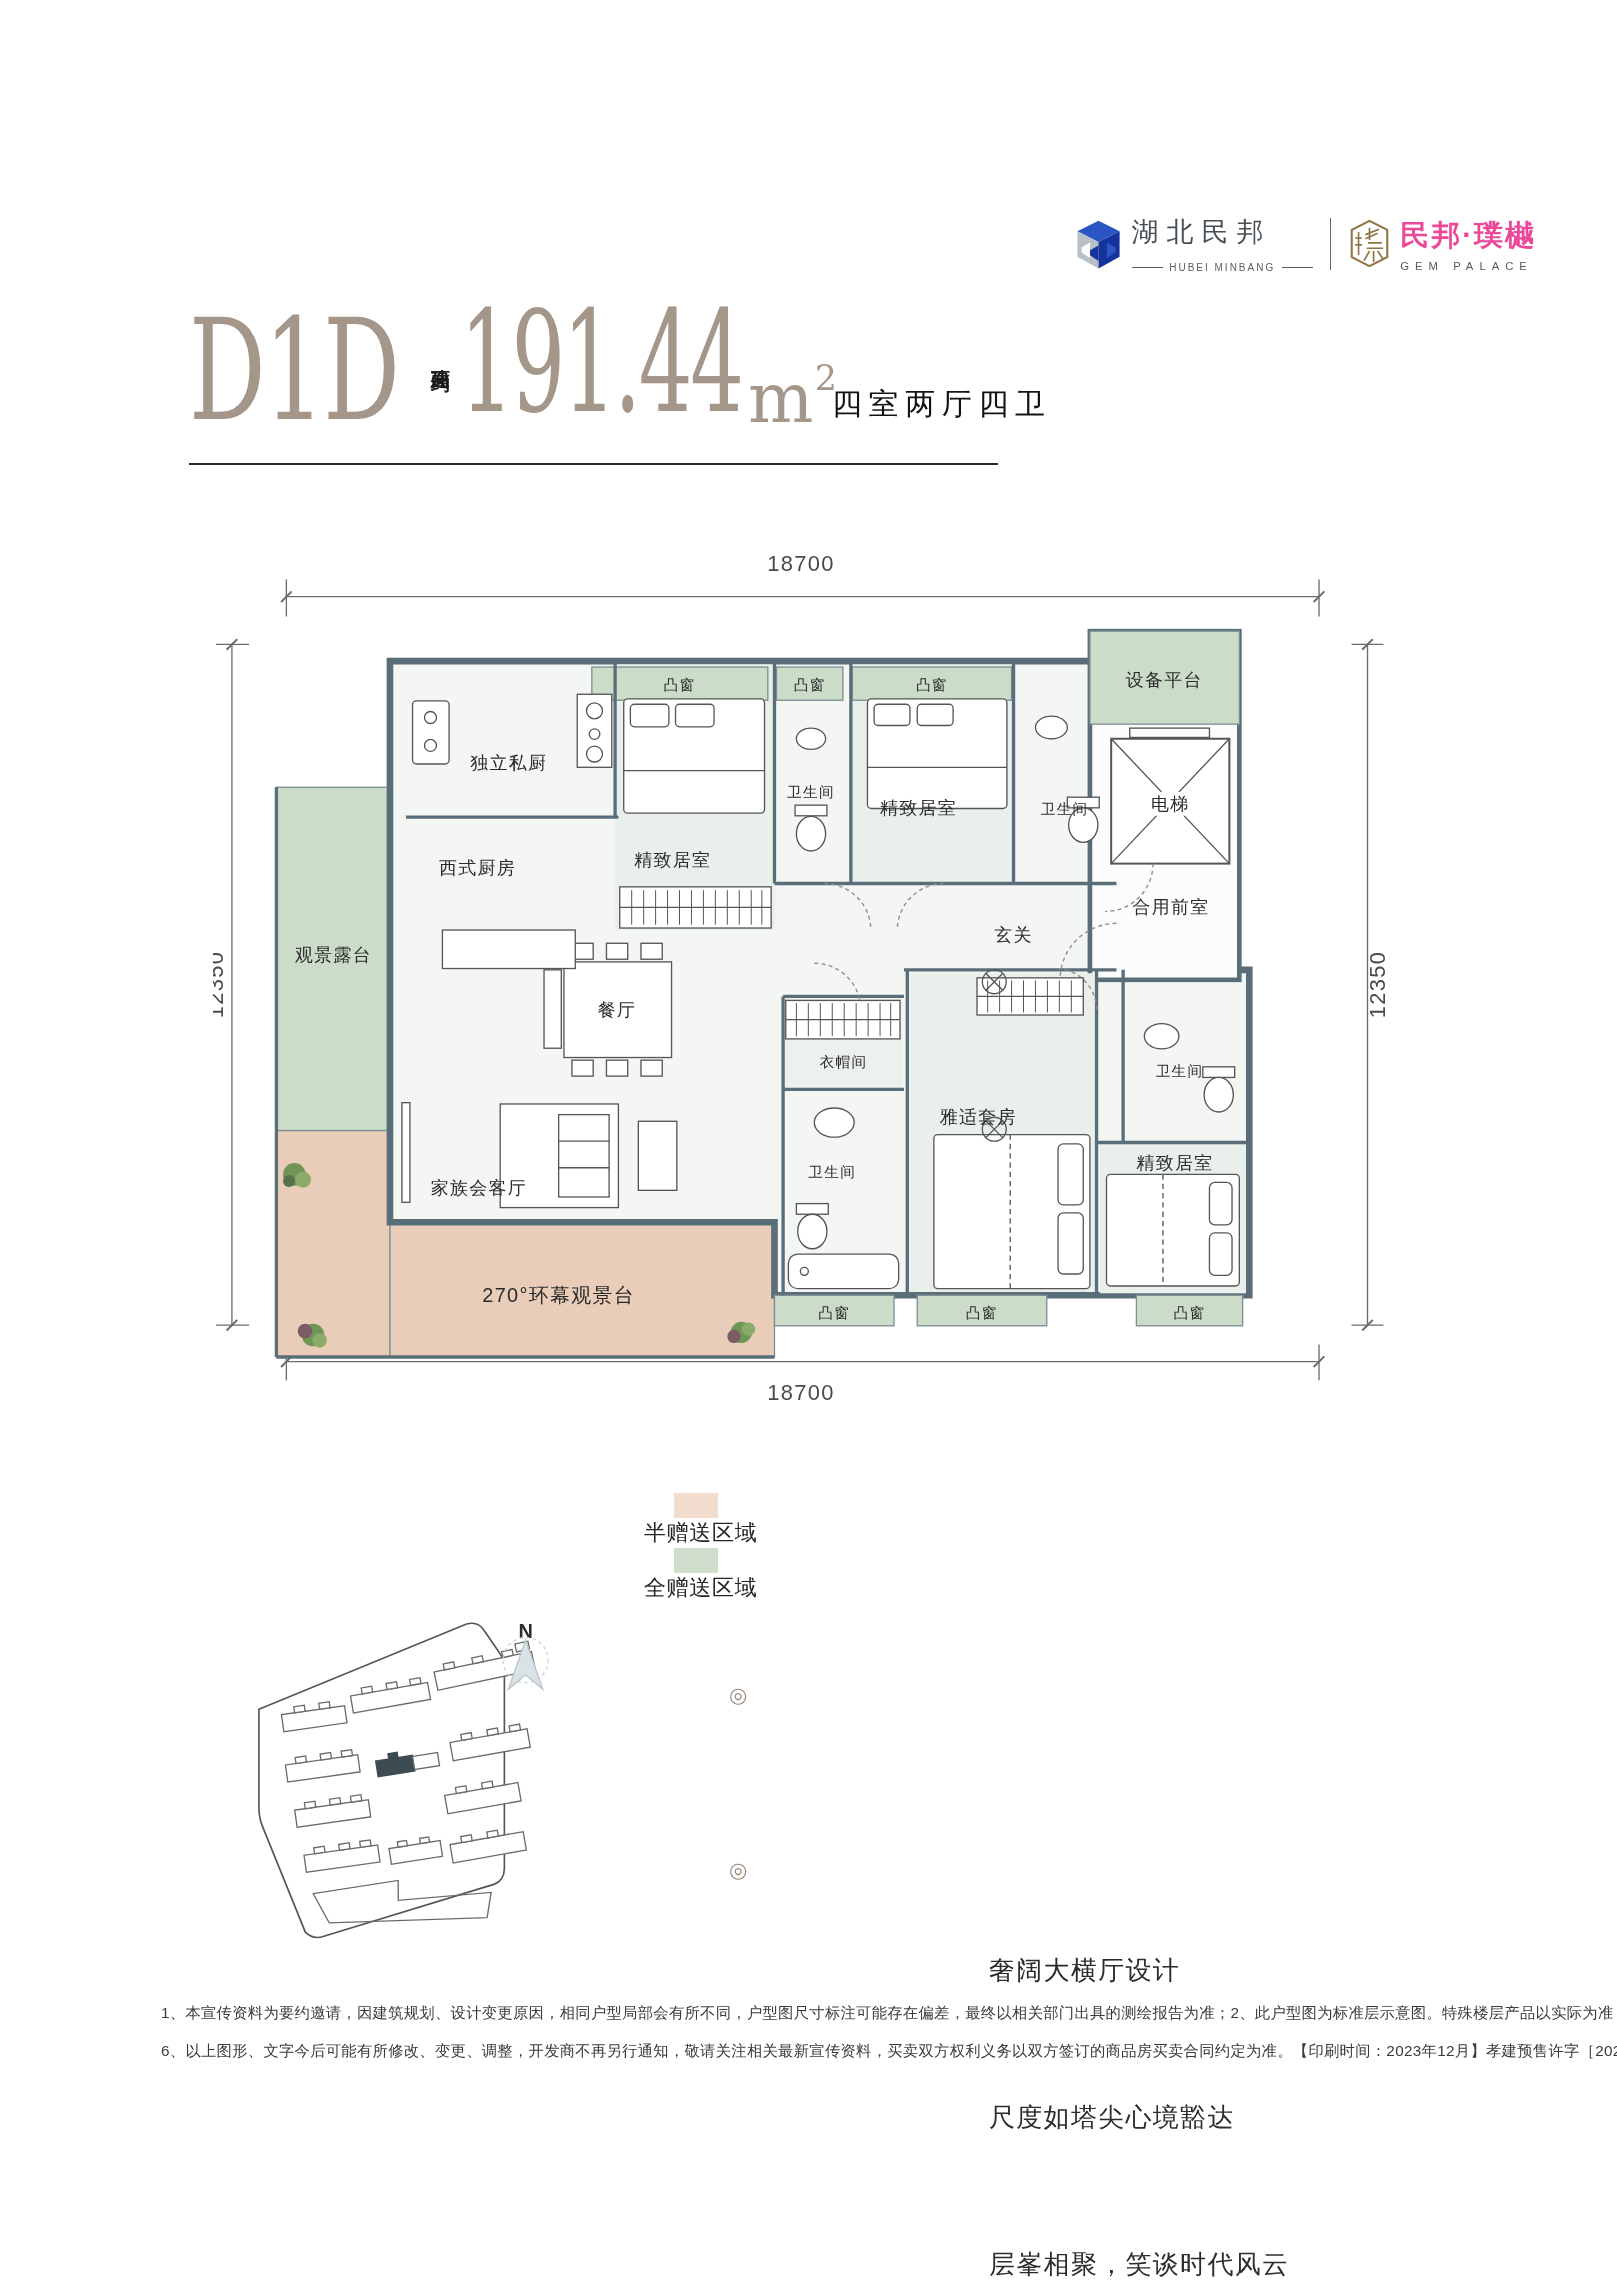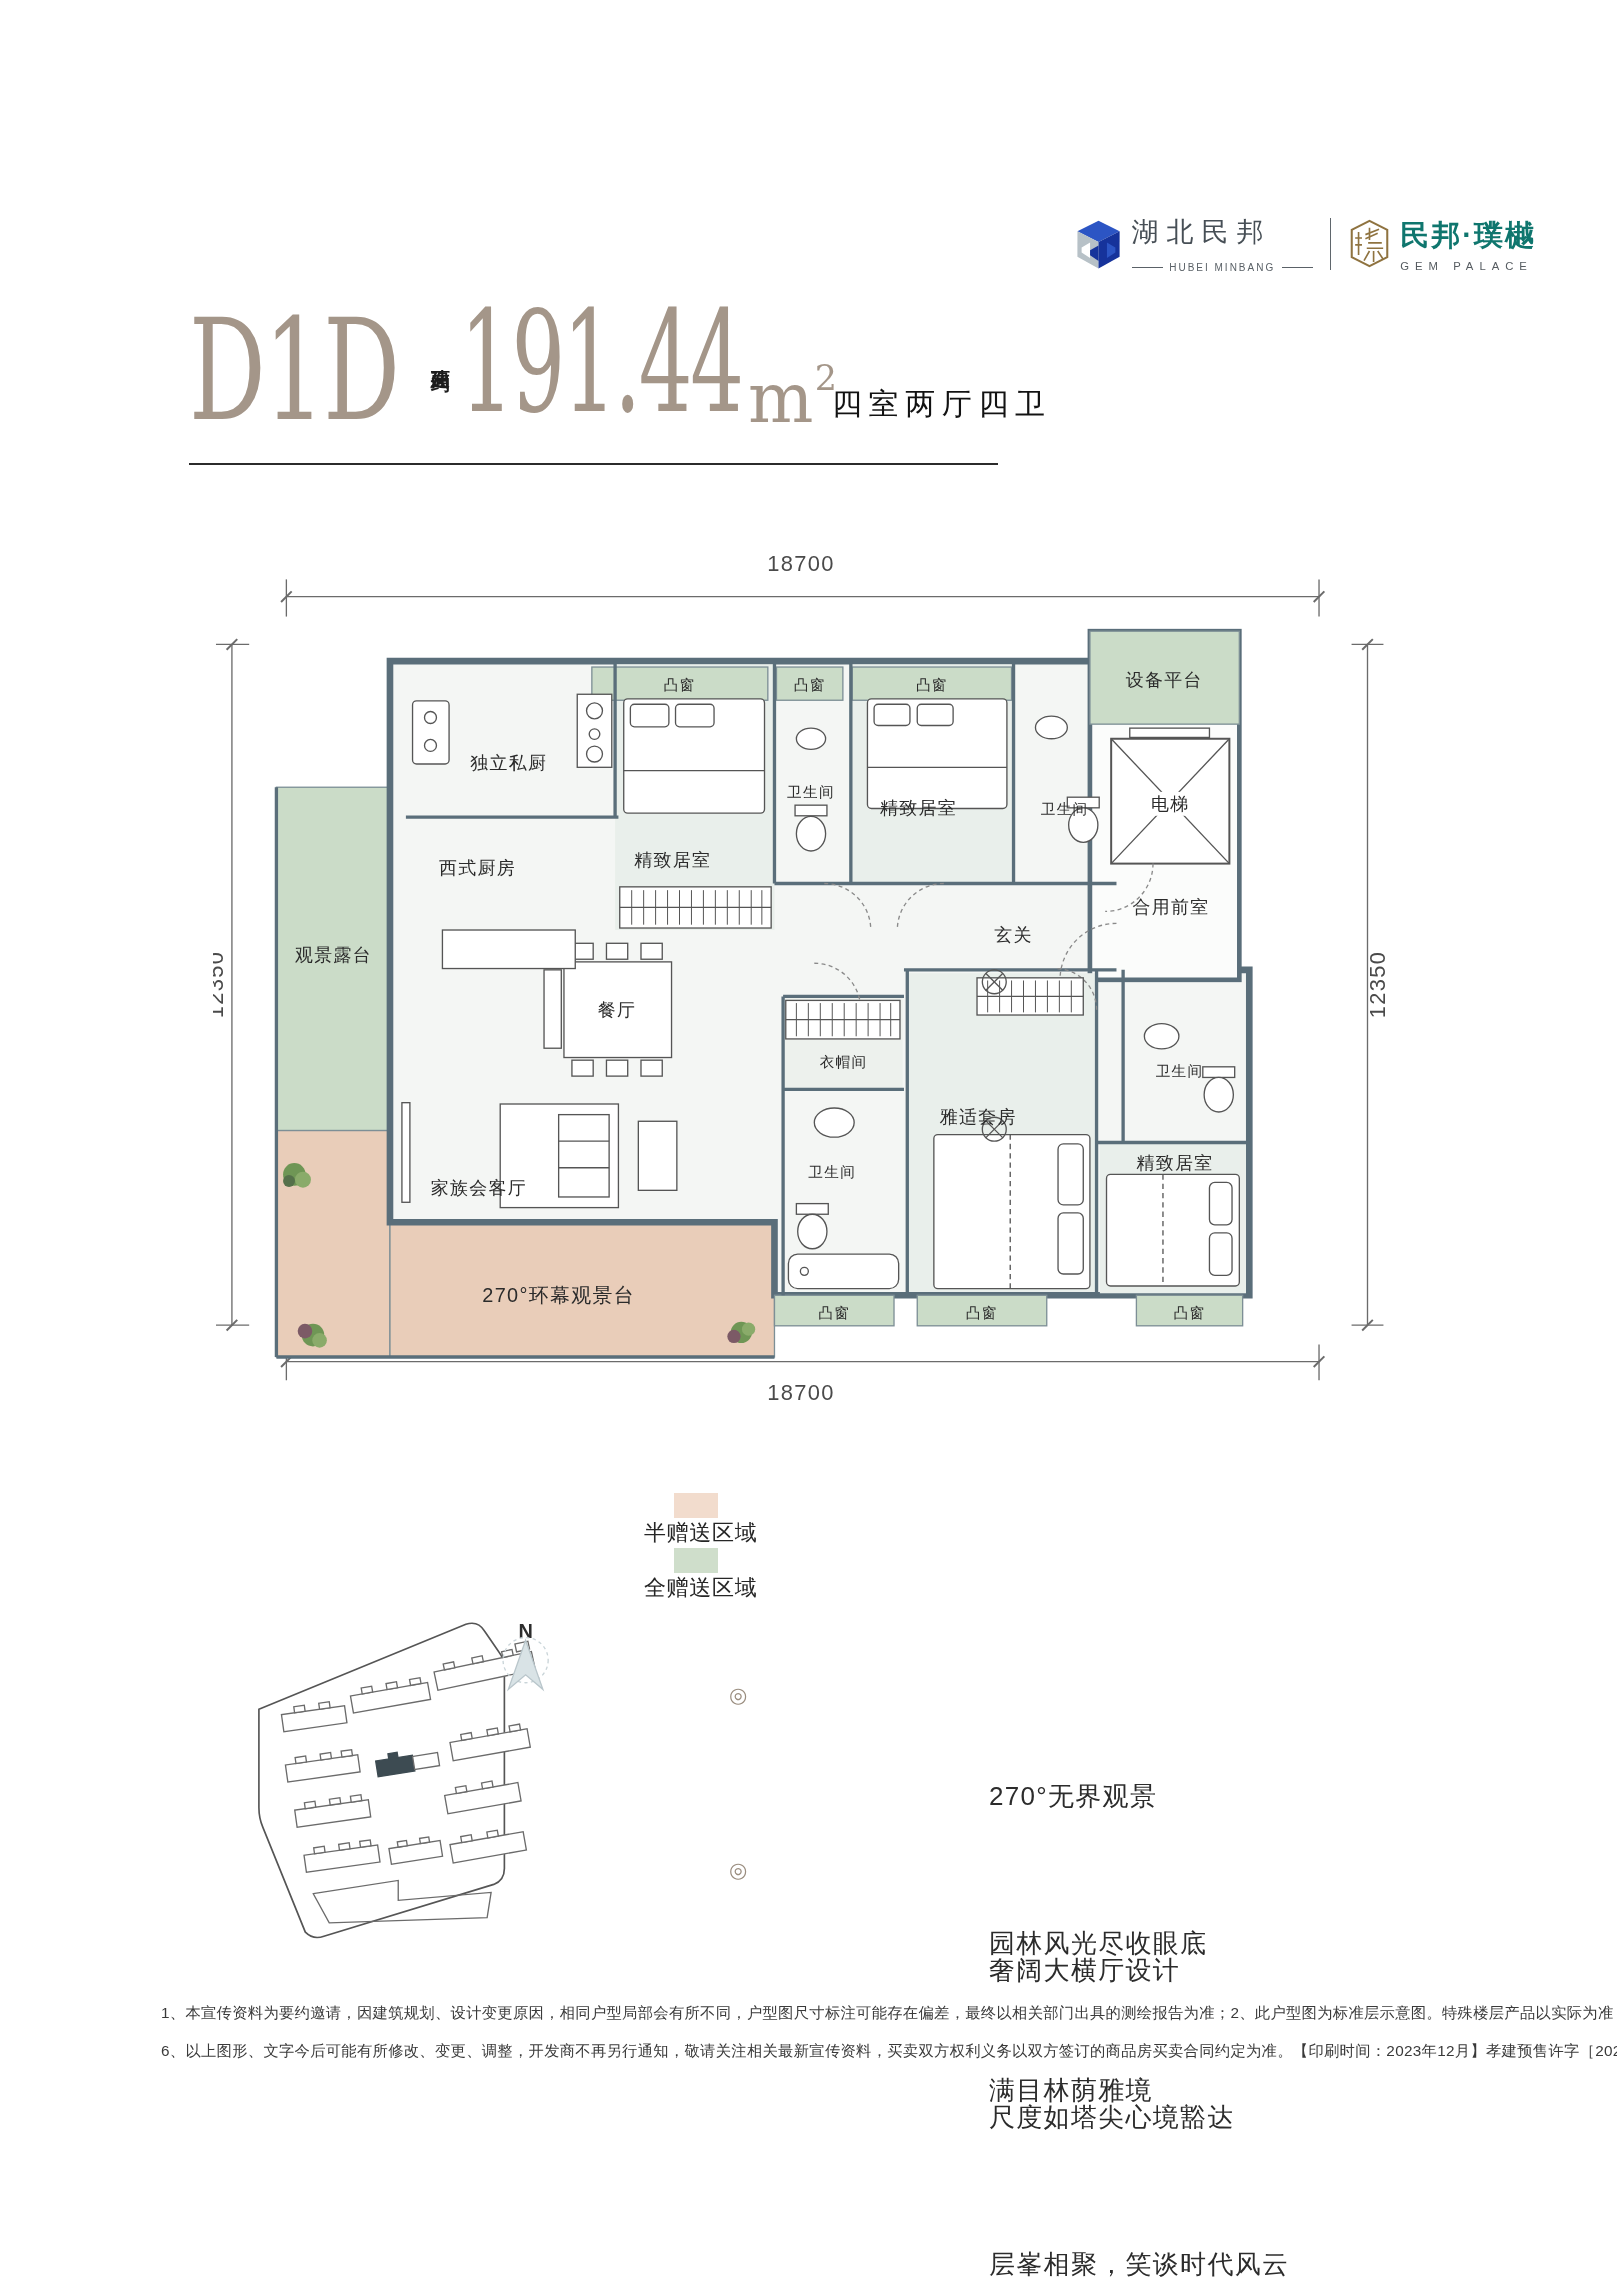--- a/index.html
+++ b/index.html
@@ -7,21 +7,21 @@
         font-family:"Liberation Sans",sans-serif;color:#2f2f2f;padding-left:32px;}
   .abs{position:absolute;}
   
   .logo-row{position:absolute;left:1076px;top:214px;display:flex;align-items:center;gap:17.3px;}
   .logo-block{display:flex;align-items:center;gap:10.6px;}
   .logo-txt{display:flex;flex-direction:column;justify-content:center;}
   .logo-cn{font-size:27px;letter-spacing:8px;color:#474f56;font-weight:500;white-space:nowrap;}
   .logo-en{display:flex;align-items:center;gap:6.6px;color:#5a6167;font-size:10px;letter-spacing:2px;margin-top:12px;}
   .logo-en .dash{display:inline-block;width:31px;height:1.3px;background:#5a6167;}
   .logo-divider{width:1.3px;height:52px;background:#5f666c;}
-  .gem-cn{font-size:29px;letter-spacing:2px;color:#0f766e;font-weight:600;white-space:nowrap;}
+  .gem-cn{font-size:29px;letter-spacing:2px;color:#ec4899;font-weight:600;white-space:nowrap;}
   .gem-en{font-size:11.3px;letter-spacing:6px;color:#555b60;margin-top:4px;}
   
   .title-wrap{position:absolute;left:189px;top:300px;width:830px;height:173px;}
   .t-code{position:absolute;left:0;top:0;font-family:"DejaVu Serif",serif;font-size:141px;line-height:141px;
           color:#a49689;transform:scaleX(.68);transform-origin:left top;letter-spacing:-2.7px;}
   .t-arealabel{position:absolute;left:240px;top:53px;writing-mode:vertical-rl;font-size:19px;line-height:22.6px;
           letter-spacing:2.7px;color:#1d1d1d;font-weight:600;}
   .t-num{position:absolute;left:271px;top:-8px;font-family:"DejaVu Serif",serif;font-size:141px;line-height:141px;
           color:#a49689;transform:scaleX(.60);transform-origin:left top;letter-spacing:-4px;}
   .t-unit{position:absolute;left:559px;top:58px;font-family:"DejaVu Serif",serif;font-size:69px;color:#a49689;}
@@ -434,25 +434,20 @@
       <path d="M112,430 L240,410 L240,440 L380,428 L374,466 L136,474 Z" fill="none"></path>
     </g>
     <g transform="translate(432,78)">
       <text x="0" y="-34" text-anchor="middle" font-size="30" fill="#c2ced4" font-weight="bold">N</text>
       <circle r="34" fill="none" stroke="#c9d4d8" stroke-width="2" stroke-dasharray="5 5"></circle>
       <polygon points="0,-30 -26,44 0,22 26,44" fill="#d9e3e6" stroke="#b9c6cb" stroke-width="2"></polygon>
     </g>
   </svg>
 
   <span class="feat-marker" style="left:729px;top:1683px;">◎</span>
-  <div class="feat-body" style="left:989px;top:1674px;">
-    <div>270°无界观景</div>
-    <div>园林风光尽收眼底</div>
-    <div>满目林荫雅境</div>
-  </div>
 
   <span class="feat-marker" style="left:729px;top:1858px;">◎</span>
   <div class="feat-body" style="left:989px;top:1848px;">
     <div>奢阔大横厅设计</div>
     <div>尺度如塔尖心境豁达</div>
     <div>层峯相聚，笑谈时代风云</div>
   </div>
 
   <div class="disclaimer">
     <p>1、本宣传资料为要约邀请，因建筑规划、设计变更原因，相同户型局部会有所不同，户型图尺寸标注可能存在偏差，最终以相关部门出具的测绘报告为准；2、此户型图为标准层示意图。特殊楼层产品以实际为准；</p>

